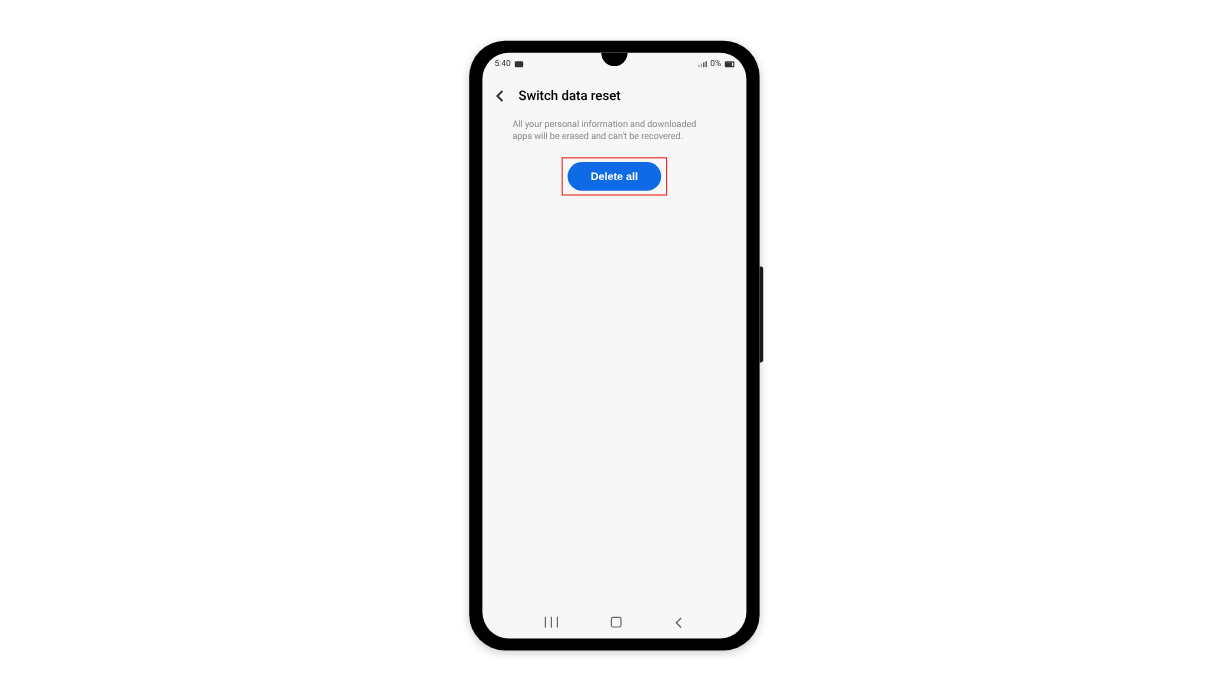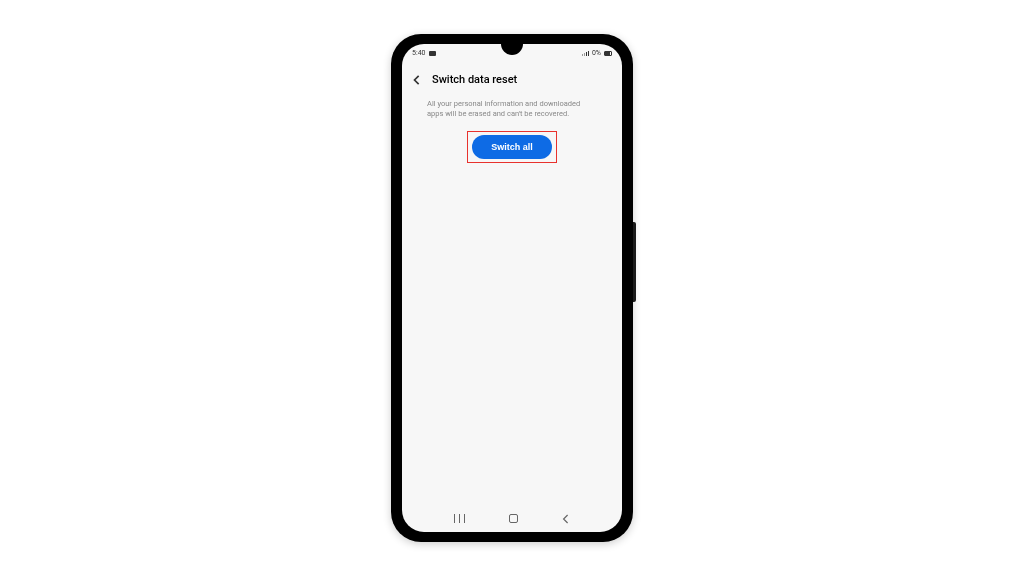--- a/index.html
+++ b/index.html
@@ -220,21 +220,21 @@
             <polyline points="8,1 3,6 8,11"></polyline>
           </svg>
       </span>
       <span class="header-title">Switch data reset</span>
     </div>
 
     <div class="content">
       <p class="desc-text">All your personal information and downloaded apps will be erased and can't be recovered.</p>
       <div class="button-wrap">
         <span class="highlight-box">
-          <button class="delete-button">Switch all</button>
+          <button class="delete-button">Delete all</button>
         </span>
       </div>
     </div>
 
     <div class="nav-bar">
       <span class="nav-recents">
           <span></span>
           <span></span>
           <span></span>
         </span>

